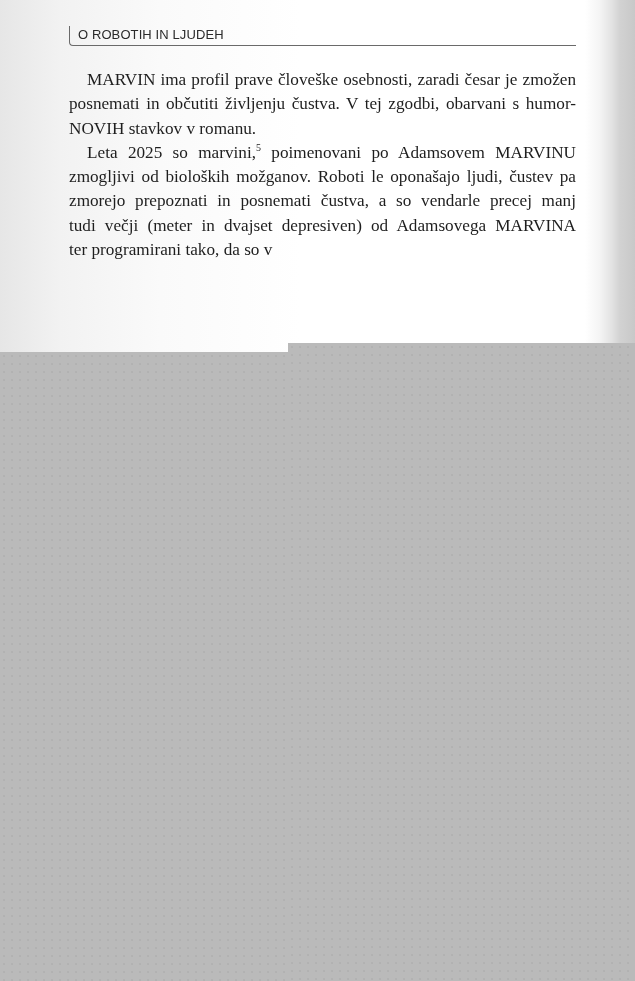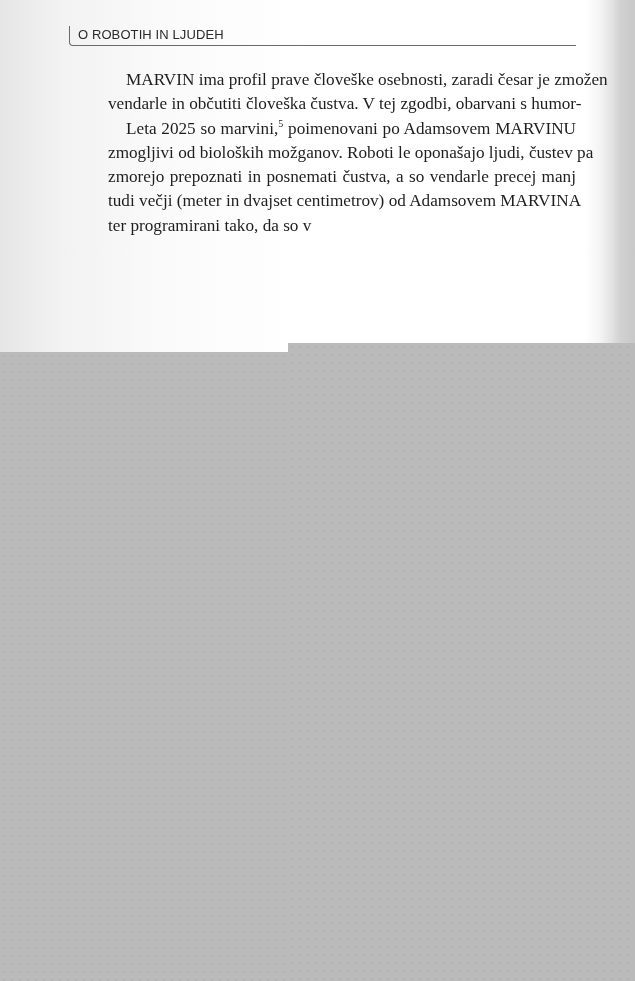--- a/index.html
+++ b/index.html
@@ -60,21 +60,20 @@
       font-size: 17.2px;
       line-height: 24.3px;
       color: #1e1e1e;
     }
     .line {
       display: block;
       white-space: nowrap;
       text-align: justify;
       text-align-last: justify;
       height: 24.3px;
-      margin-left: 39px;
     }
     .line.indent {
       padding-left: 18px;
     }
     .line.last {
       text-align-last: left;
     }
     sup.fn {
       font-size: 10px;
       vertical-align: 7px;
@@ -104,27 +103,28 @@
 
 <div class="page">
   <div class="running-head">
     <span class="running-head-text">O ROBOTIH IN LJUDEH</span>
   </div>
 
   <div class="body-text">
 
     <div>
       <span class="line indent">MARVIN ima profil prave človeške osebnosti, zaradi česar je zmožen</span>
-      <span class="line">vendarle in občutiti človeška čustva. V tej zgodbi, obarvani s humor-</span>
+      <span class="line">posnemati in občutiti življenju čustva. V tej zgodbi, obarvani s humor-</span>
+      <span class="line last">NOVIH stavkov v romanu.</span>
     </div>
 
     <div>
       <span class="line indent"><span>Leta 2025 so marvini,</span><sup class="fn">5</sup><span> poimenovani po Adamsovem MARVINU</span></span>
       <span class="line">zmogljivi od bioloških možganov. Roboti le oponašajo ljudi, čustev pa</span>
       <span class="line">zmorejo prepoznati in posnemati čustva, a so vendarle precej manj</span>
-      <span class="line">tudi večji (meter in dvajset centimetrov) od Adamsovem MARVINA</span>
+      <span class="line">tudi večji (meter in dvajset depresiven) od Adamsovega MARVINA</span>
       <span class="line last">ter programirani tako, da so v</span>
     </div>
   </div>
 </div>
 
 <div class="overlay overlay-left"></div>
 <div class="overlay overlay-right"></div>
 
 </body></html>

